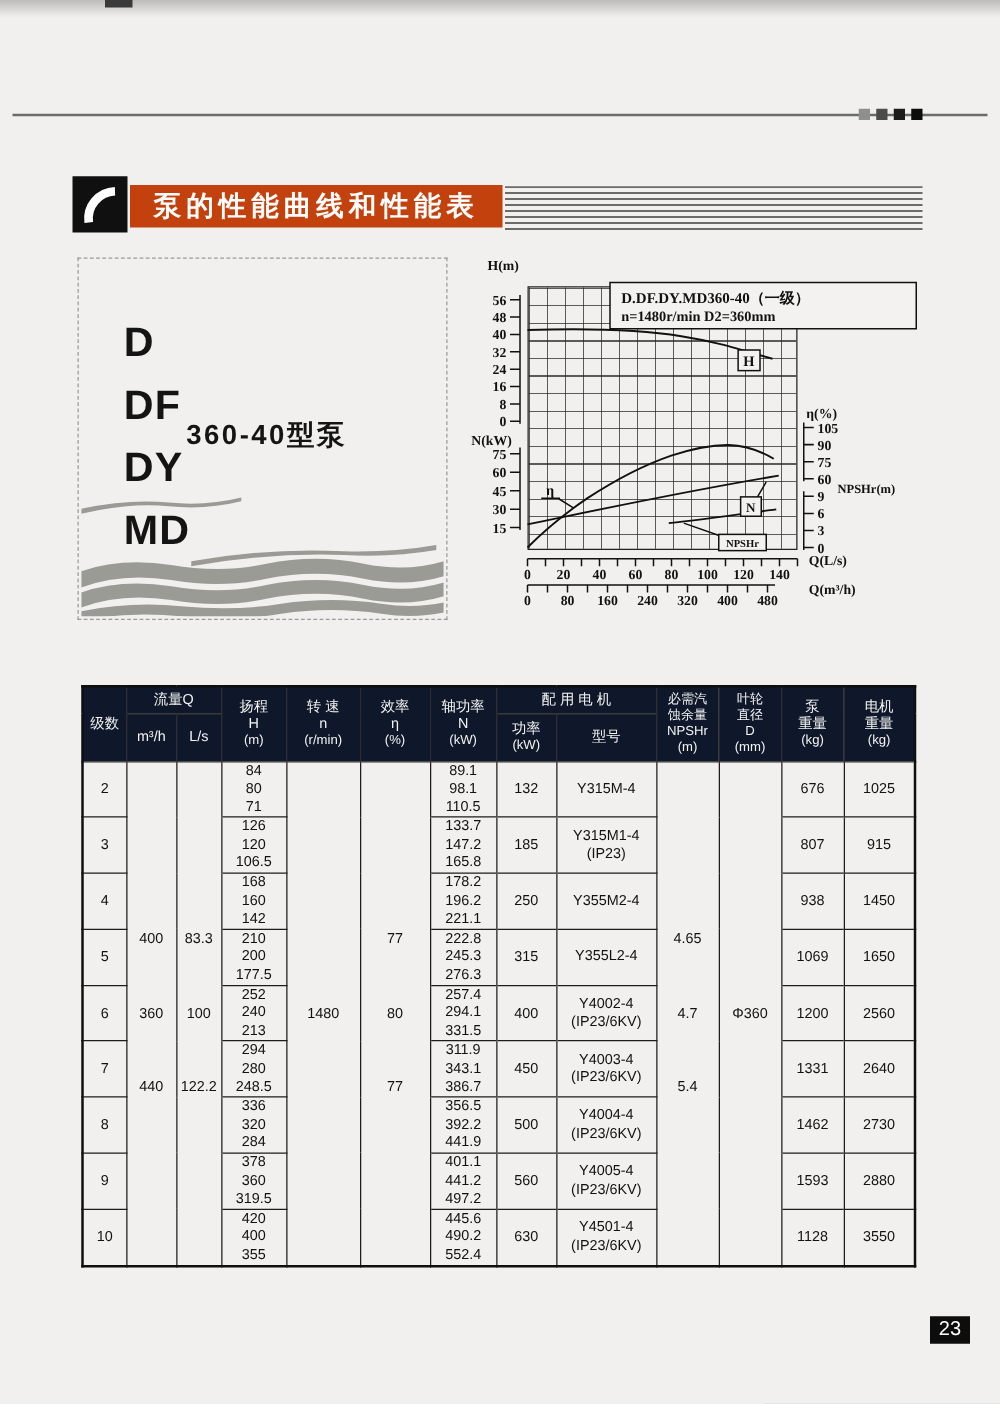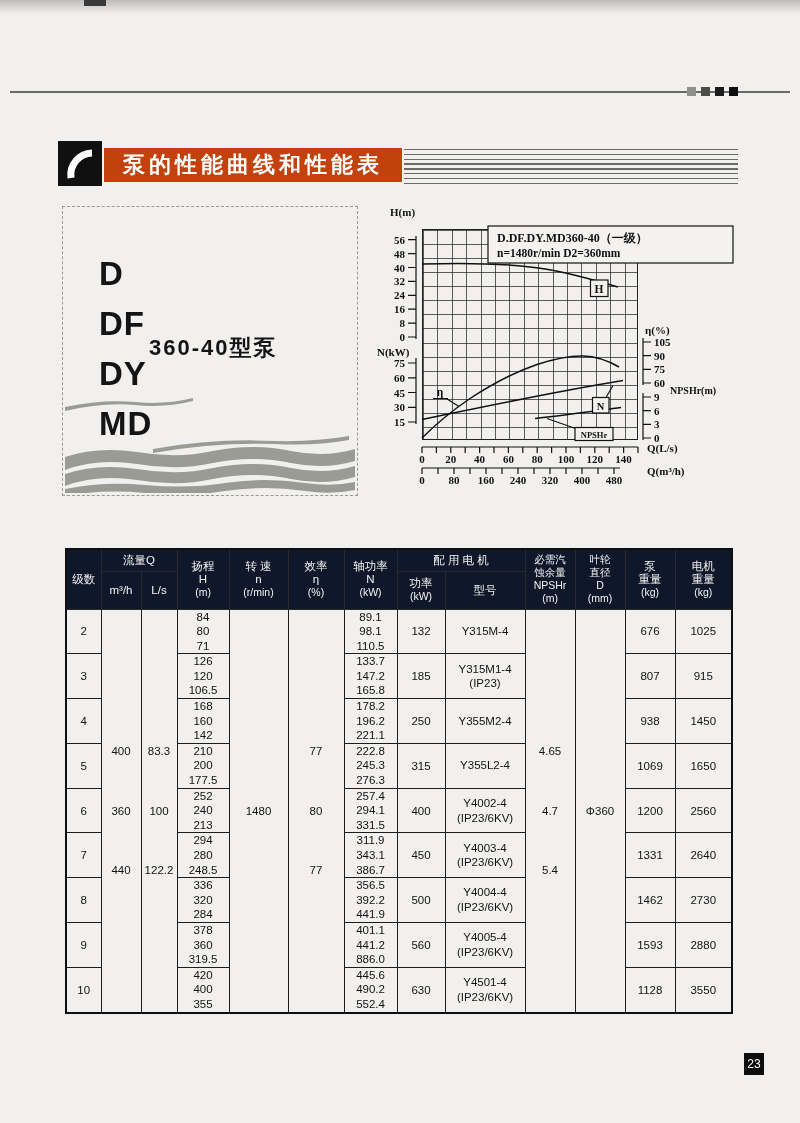--- a/index.html
+++ b/index.html
@@ -53,22 +53,22 @@
   th .hl{display:block;}
   th .sm{font-size:10.5px;}
   table.perf tbody td{font-size:11.5px;height:44px;color:#121212;}
   td.rb{border-top:1.2px solid #1c1c1c;}
   td.c-stage{font-size:12px;}
   td .ln{display:block;line-height:14.6px;}
   td.c-model{font-size:11px;line-height:13.5px;}
   td.c-merged{position:relative;}
   .mval{position:absolute;left:0;right:0;transform:translateY(-50%);text-align:center;}
   
-  .page-num{position:absolute;left:744px;top:1053px;width:20px;height:22px;background:#0d0d0d;
-        color:#fff;font-size:12px;display:flex;align-items:center;justify-content:center;}
+  .page-num{position:absolute;left:744px;top:1053px;width:32px;height:22px;background:#0d0d0d;
+        color:#fff;font-size:16px;display:flex;align-items:center;justify-content:center;}
 </style>
 </head>
 <body>
 
 <div class="page">
 
   <div class="scan-top"></div>
   <div class="scan-mark"></div>
 
 
@@ -452,21 +452,21 @@
         <tr>
           <td class="c-stage rb">9</td>
           <td class="rb">
             <span class="ln">378</span>
             <span class="ln">360</span>
             <span class="ln">319.5</span>
           </td>
           <td class="rb">
             <span class="ln">401.1</span>
             <span class="ln">441.2</span>
-            <span class="ln">886.0</span>
+            <span class="ln">497.2</span>
           </td>
           <td class="rb">560</td>
           <td class="c-model rb">
             <span class="ln">Y4005-4</span>
             <span class="ln">(IP23/6KV)</span>
           </td>
           <td class="rb">1593</td>
           <td class="rb">2880</td>
         </tr>
         <tr>

